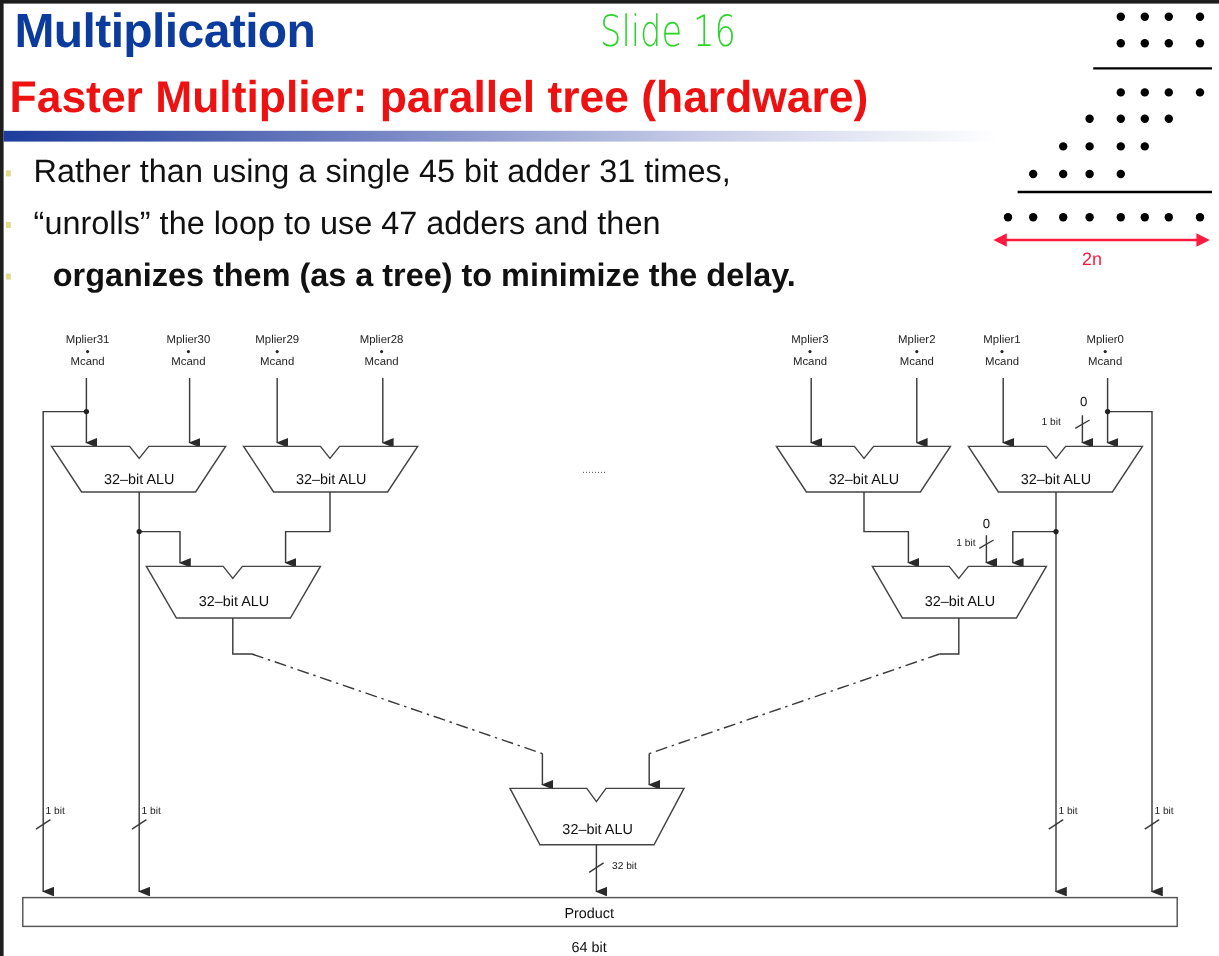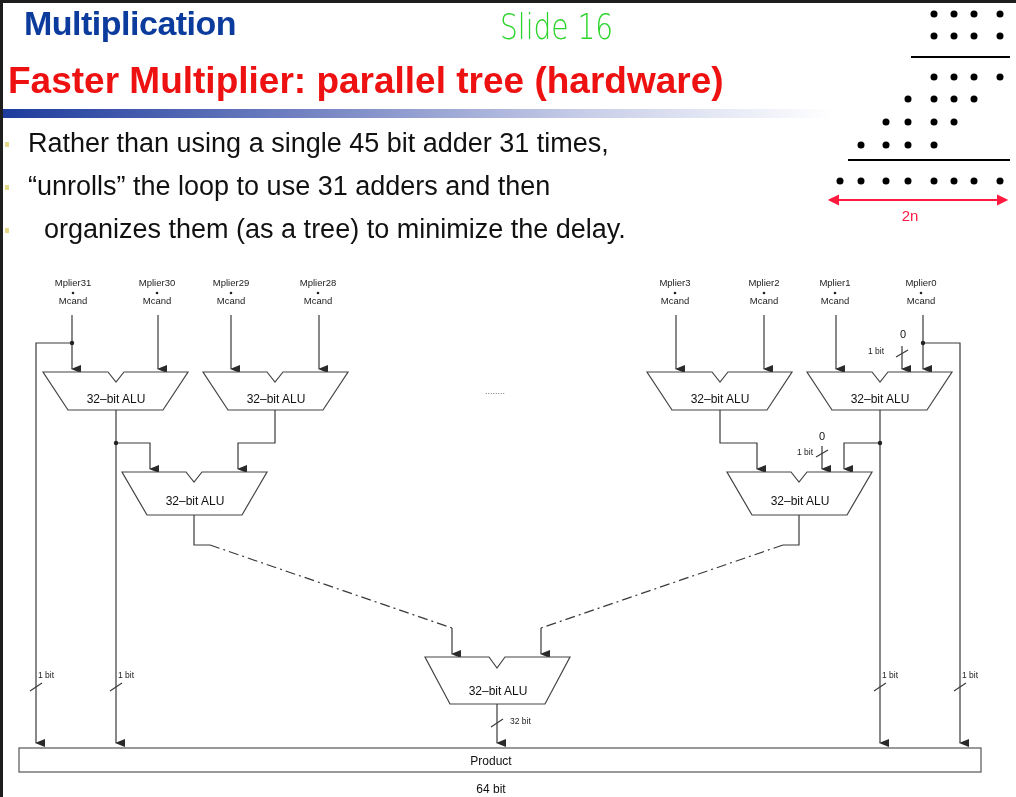--- a/index.html
+++ b/index.html
@@ -4,62 +4,62 @@
 <style>
   html, body { margin: 0; padding: 0; }
   body {
     width: 1016px; height: 797px; overflow: hidden;
     background: #ffffff; position: relative;
     font-family: "Liberation Sans", sans-serif;
   }
   .topbar { position: absolute; left: 0; top: 0; width: 1016px; height: 3px; background: #1e1e1e; }
   .leftbar { position: absolute; left: 0; top: 0; width: 3px; height: 797px; background: #1e1e1e; }
   .title {
-    position: absolute; left: 24px; top: 4px; margin: 0;
-    font-size: 34px; font-weight: bold; color: #0b3b9c; letter-spacing: -0.5px;
+    position: absolute; left: 12px; top: 4px; margin: 0;
+    font-size: 40px; font-weight: bold; color: #0b3b9c; letter-spacing: -0.5px;
   }
   .subtitle {
     position: absolute; left: 8px; top: 60px; margin: 0;
     font-size: 37px; color: #ee1111;
   }
   .handnote {
     position: absolute; left: 500px; top: 6px;
     font-family: "DejaVu Sans", sans-serif; font-size: 36px; color: #2bd42b;
     transform: scaleX(0.78); transform-origin: left top; font-weight: 300;
   }
   .gradbar {
     position: absolute; left: 3px; top: 109px; width: 830px; height: 9px;
     background: linear-gradient(to right, #1d3c9c 0%, #6f7fc0 35%, #c7cde8 70%, #ffffff 100%);
   }
   .bullets { position: absolute; left: 0; top: 128px; margin: 0; padding: 0; list-style: none; }
   .bullets li { position: relative; height: 43px; font-size: 27px; color: #111; white-space: nowrap; }
   .bullets li .dot { position: absolute; left: 5px; top: 14px; width: 4px; height: 5px; background: #e4d88a; }
   .bullets li .txt { position: absolute; left: 28px; top: 0; }
-  .bullets li.indent .txt { left: 44px; }
+  .bullets li.indent .txt { left: 44px; font-weight: bold; }
   svg text { font-family: "Liberation Sans", sans-serif; }
 </style>
 </head>
 <body>
 
 <div class="topbar"></div>
 <div class="leftbar"></div>
 
 <h1 class="title">Multiplication</h1>
 <div class="handnote">Slide 16</div>
 <h2 class="subtitle">Faster Multiplier: parallel tree (hardware)</h2>
 <div class="gradbar"></div>
 
 <ul class="bullets">
   <li>
       <span class="dot"></span>
       <span class="txt">Rather than using a single 45 bit adder 31 times,</span>
     </li>
   <li>
       <span class="dot"></span>
-      <span class="txt">“unrolls” the loop to use 31 adders and then</span>
+      <span class="txt">“unrolls” the loop to use 47 adders and then</span>
     </li>
   <li class="indent">
       <span class="dot"></span>
       <span class="txt">organizes them (as a tree) to minimize the delay.</span>
     </li>
 </ul>
 
 <svg style="position:absolute;left:820px;top:0" width="196" height="240" viewBox="0 0 196 240">
   <g fill="#000">
     <circle cx="114" cy="14" r="3.5"></circle>

